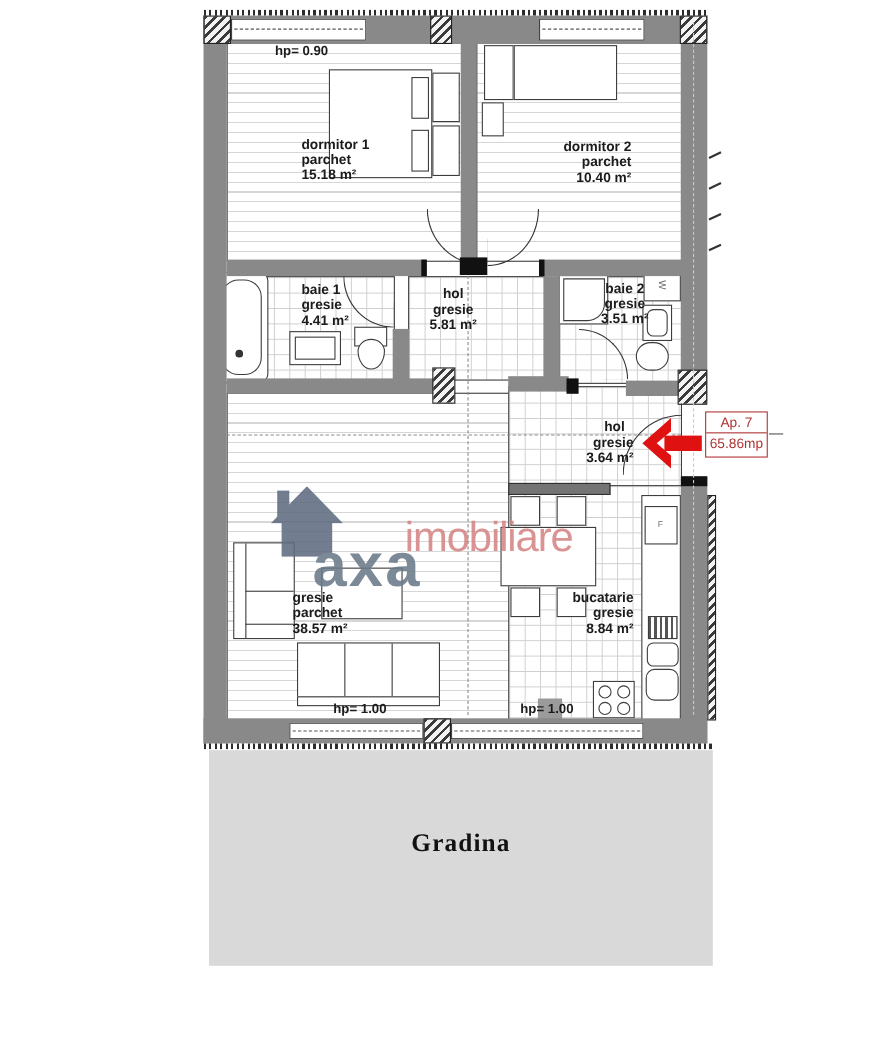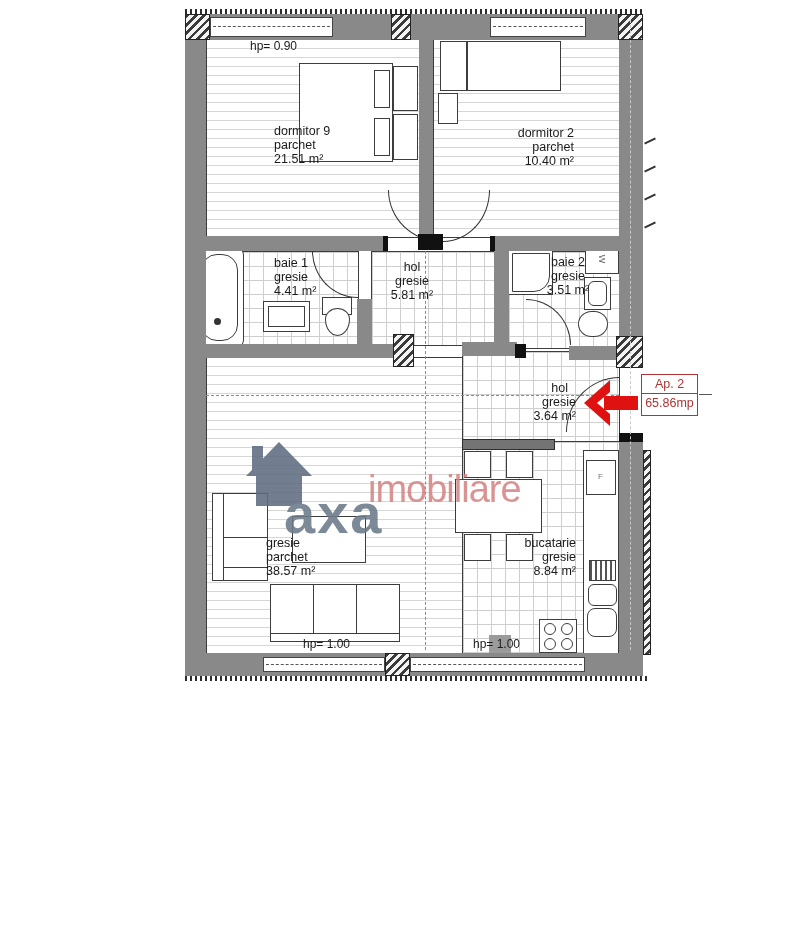--- a/index.html
+++ b/index.html
@@ -22,21 +22,21 @@
   .windash{position:absolute;border-top:1px dashed #555;}
   .axv{border-left:1px dashed #8a8a8a;}
   .axh{border-top:1px dashed #8a8a8a;}
   
   .arc{position:absolute;box-sizing:border-box;border:0 solid #333;}
   
   .furn{position:absolute;background:#fff;border:1px solid #3d3d3d;box-sizing:border-box;}
   .nob{border:none;}
   .circ{border-radius:50%;}
   
-  .lbl{position:absolute;font-size:12.5px;line-height:1.13;white-space:nowrap;}
+  .lbl{position:absolute;font-size:12.5px;line-height:1.13;white-space:nowrap;font-weight:bold;}
   .lbl div{white-space:nowrap;}
   .small{font-size:12px;}
   
   .wm{position:absolute;opacity:.88;}
   .brand-gray{color:#6b7989;font-weight:bold;font-size:56px;line-height:1;letter-spacing:2px;}
   .brand-red{color:#d68585;font-size:38px;line-height:1;letter-spacing:-1px;}
   .houses{position:absolute;background:#5f6d80;}
   
   .tagbox{position:absolute;background:#fff;border:1px solid #b03434;color:#b03434;
           text-align:center;font-size:12.5px;line-height:1.45;box-sizing:border-box;}
@@ -176,23 +176,23 @@
     <div class="houses" style="left:246px;top:442px;width:66px;height:34px;clip-path:polygon(50% 0,100% 100%,0 100%);"></div>
     <div class="houses" style="left:252px;top:446px;width:11px;height:28px;"></div>
     <div class="houses" style="left:256px;top:474px;width:46px;height:32px;"></div>
     <div class="abs brand-gray" style="left:284px;top:486px;">axa</div>
     <div class="abs brand-red" style="left:368px;top:470px;">imobiliare</div>
   </div>
 
   <div class="lbl small" style="left:250px;top:40px;">hp= 0.90</div>
 
   <div class="lbl" style="left:274px;top:124px;">
-    <div>dormitor 9</div>
+    <div>dormitor 1</div>
     <div>parchet</div>
-    <div>21.51 m²</div>
+    <div>15.18 m²</div>
   </div>
 
   <div class="lbl" style="left:484px;top:126px;width:90px;text-align:right;">
     <div>dormitor 2</div>
     <div>parchet</div>
     <div>10.40 m²</div>
   </div>
 
   <div class="lbl" style="left:274px;top:256px;">
     <div>baie 1</div>
@@ -227,21 +227,24 @@
   <div class="lbl" style="left:494px;top:536px;width:82px;text-align:right;">
     <div>bucatarie</div>
     <div>gresie</div>
     <div>8.84 m²</div>
   </div>
 
   <div class="lbl small" style="left:303px;top:638px;">hp= 1.00</div>
   <div class="lbl small" style="left:473px;top:638px;">hp= 1.00</div>
 
   <div class="tagbox" style="left:641px;top:374px;width:57px;height:42px;">
-    <div class="tline">Ap. 2</div>
+    <div class="tline">Ap. 7</div>
     <div>65.86mp</div>
   </div>
   <div class="abs" style="left:584px;top:380px;width:0;height:0;border-right:26px solid #e01111;border-top:23px solid transparent;border-bottom:23px solid transparent;"></div>
   <div class="abs" style="left:597px;top:392px;width:0;height:0;border-right:13px solid #ffffff;border-top:11px solid transparent;border-bottom:11px solid transparent;"></div>
   <div class="abs" style="left:604px;top:396px;width:34px;height:14px;background:#e01111;"></div>
 
+  <div class="garden" style="left:190px;top:682px;width:458px;height:196px;">
+    <div style="padding-top:72px;">Gradina</div>
+  </div>
 
 </div>
 
 </body></html>

